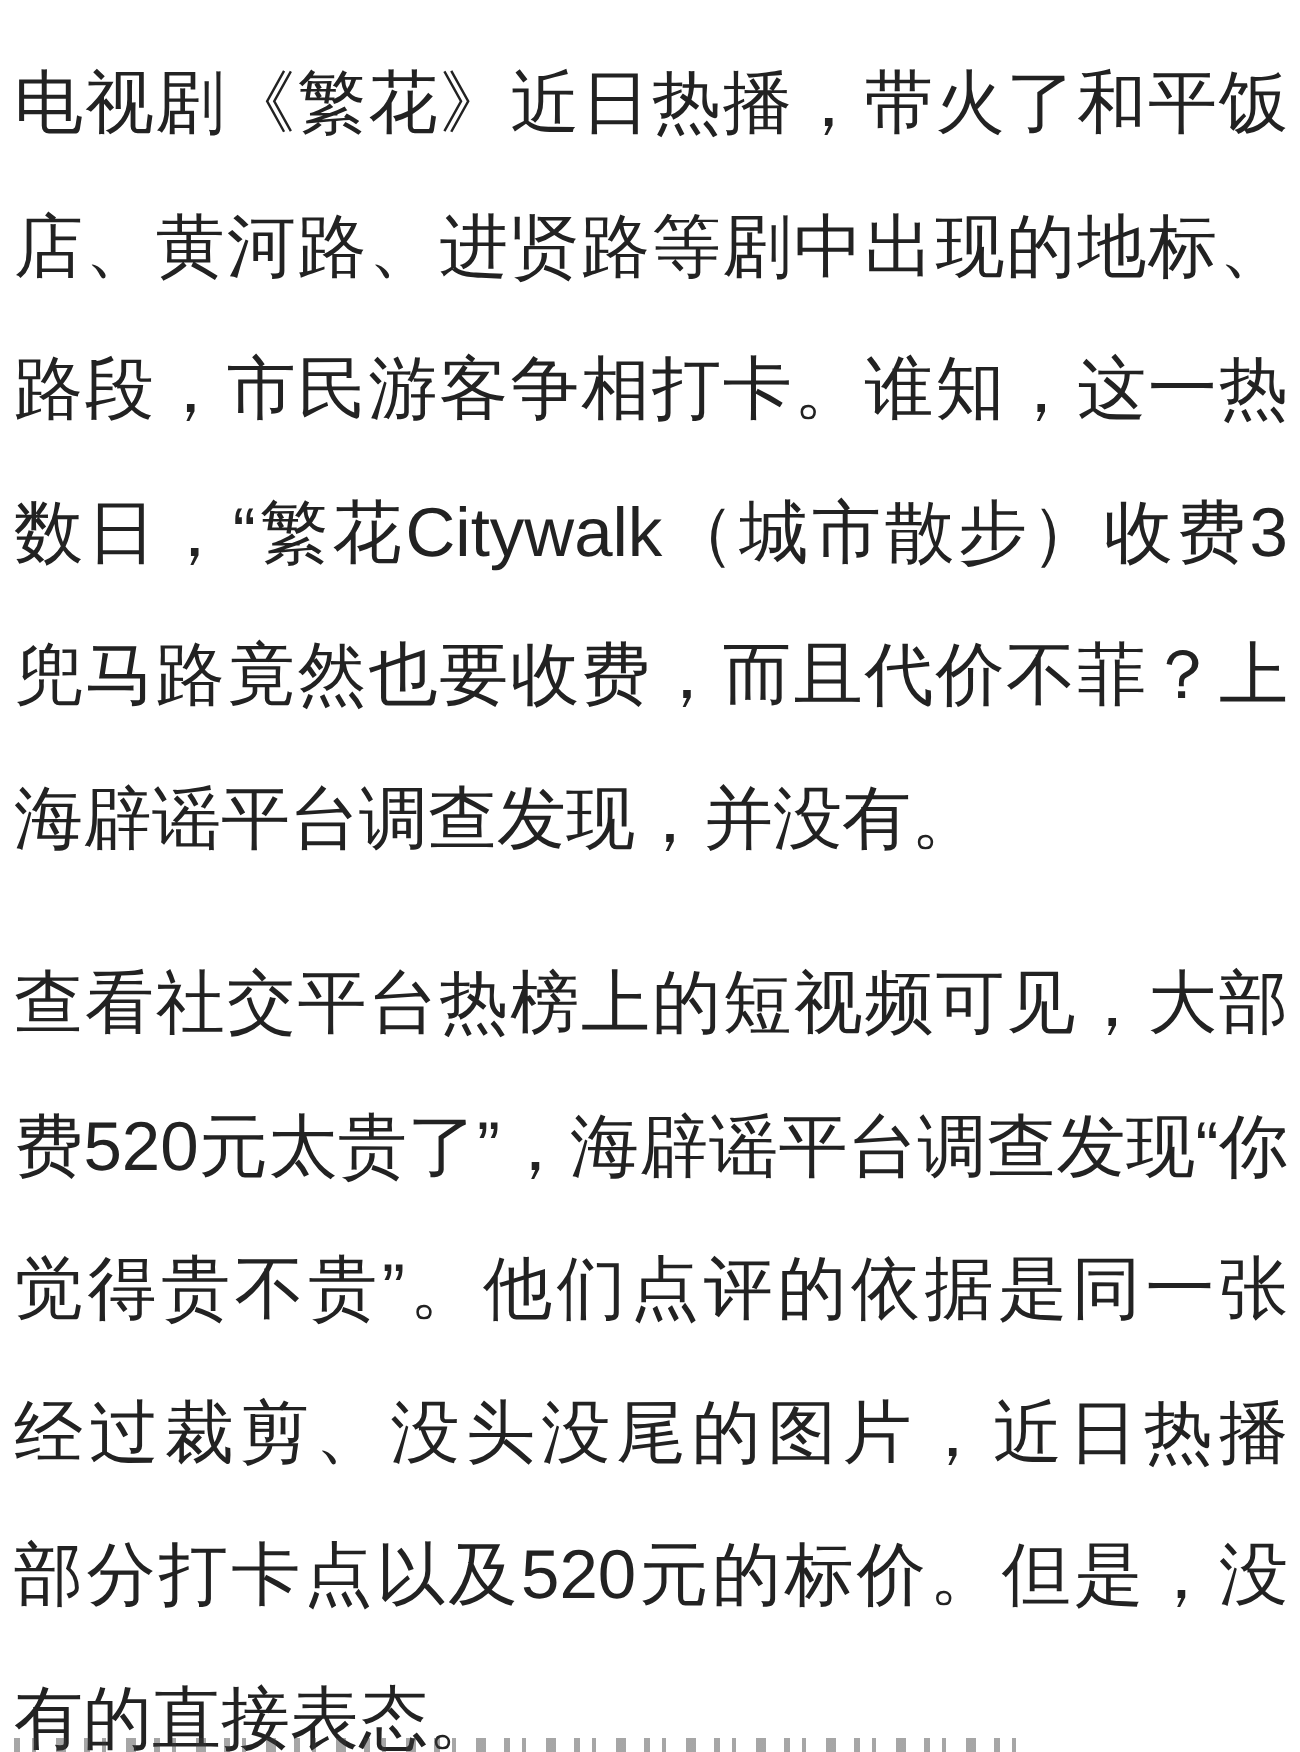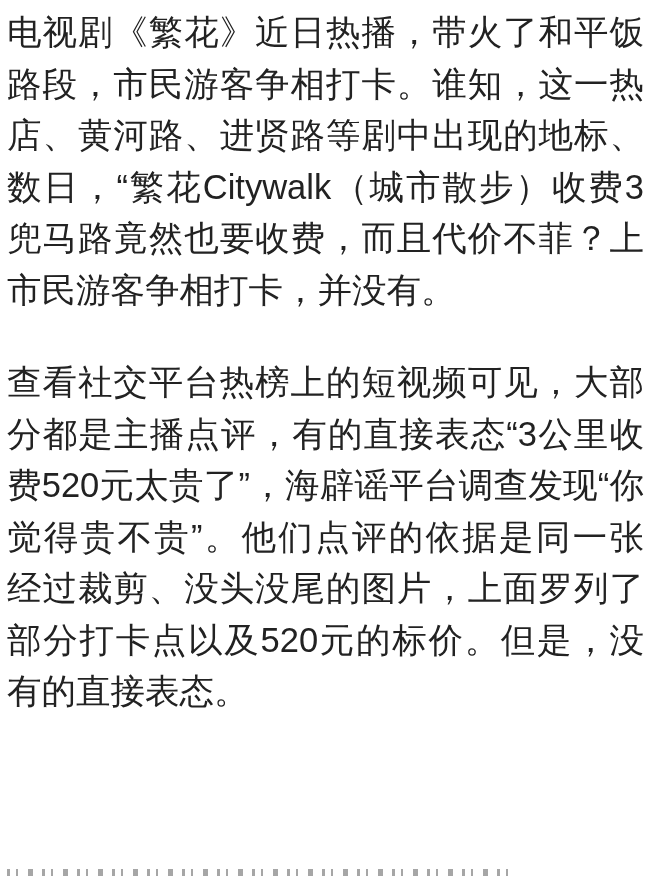--- a/index.html
+++ b/index.html
@@ -26,20 +26,21 @@
   .paragraph:last-child {
     margin-bottom: 0;
   }
   .line {
     height: 51.5px;
     line-height: 51.5px;
     white-space: nowrap;
     overflow: hidden;
     text-align: justify;
     text-align-last: justify;
+    margin-top: 20px;
   }
   .paragraph .line:last-child {
     text-align-last: left;
   }
   
   .clipped-line-strip {
     position: absolute;
     left: 7px;
     top: 869px;
     width: 505px;
@@ -54,30 +55,29 @@
         #3a3a3a 21px, #3a3a3a 26px,
         transparent 26px, transparent 35px);
   }
 </style>
 </head>
 <body>
 
 <div class="article">
   <div class="paragraph">
       <div class="line">电视剧《繁花》近日热播，带火了和平饭</div>
+      <div class="line">店、黄河路、进贤路等剧中出现的地标、</div>
       <div class="line">路段，市民游客争相打卡。谁知，这一热</div>
-      <div class="line">店、黄河路、进贤路等剧中出现的地标、</div>
       <div class="line">数日，“繁花Citywalk（城市散步）收费3</div>
       <div class="line">兜马路竟然也要收费，而且代价不菲？上</div>
-      <div class="line">市民游客争相打卡，并没有。</div>
+      <div class="line">海辟谣平台调查发现，并没有。</div>
     </div>
   <div class="paragraph">
       <div class="line">查看社交平台热榜上的短视频可见，大部</div>
-      <div class="line">分都是主播点评，有的直接表态“3公里收</div>
       <div class="line">费520元太贵了”，海辟谣平台调查发现“你</div>
       <div class="line">觉得贵不贵”。他们点评的依据是同一张</div>
-      <div class="line">经过裁剪、没头没尾的图片，上面罗列了</div>
+      <div class="line">经过裁剪、没头没尾的图片，近日热播</div>
       <div class="line">部分打卡点以及520元的标价。但是，没</div>
       <div class="line">有的直接表态。</div>
     </div>
 </div>
 
 <div class="clipped-line-strip"></div>
 
 </body></html>

